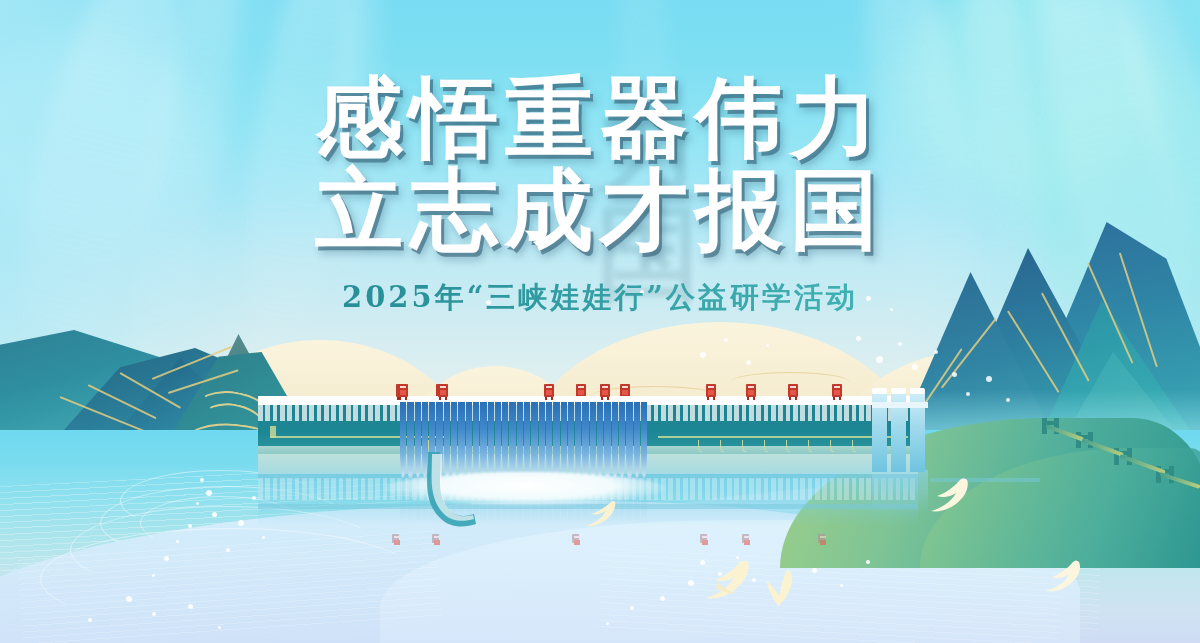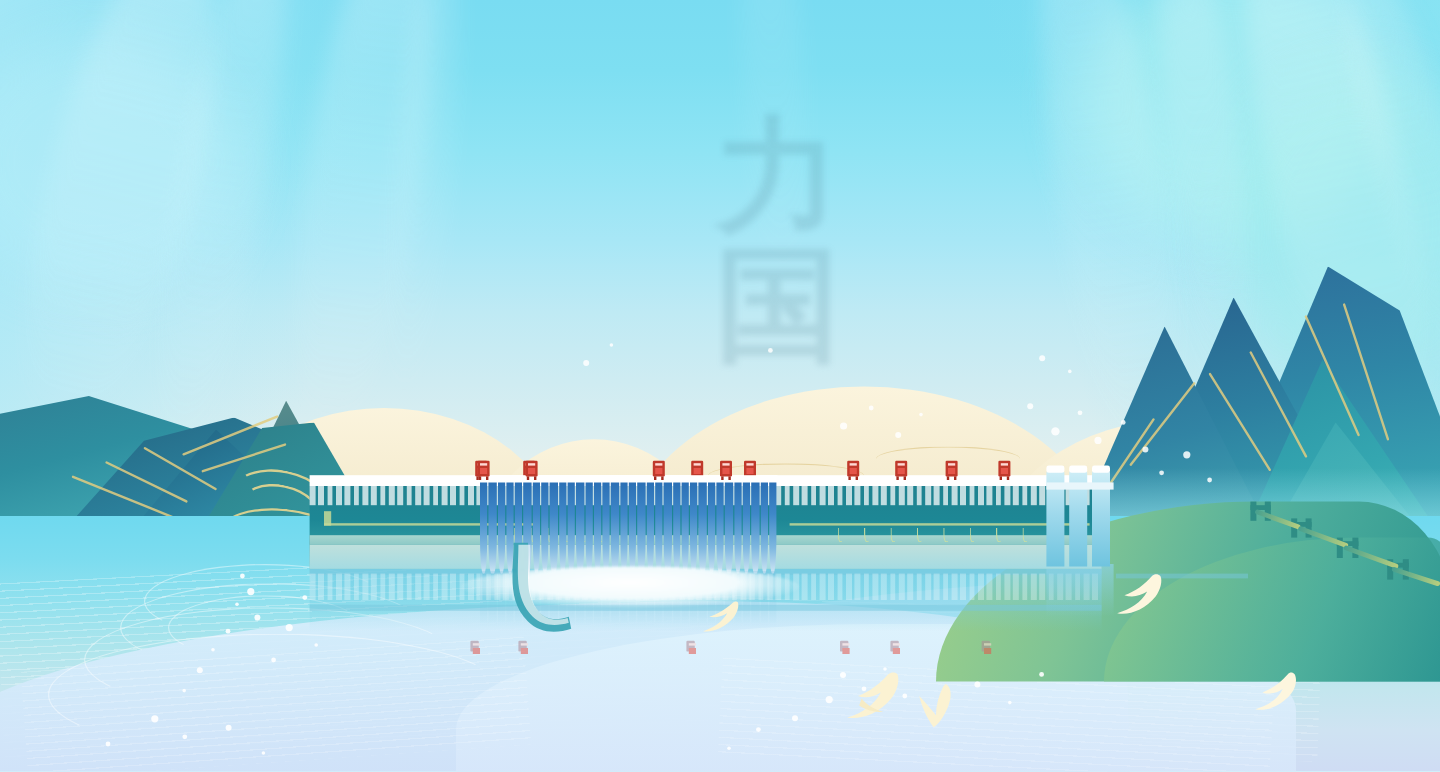--- a/index.html
+++ b/index.html
@@ -876,14 +876,19 @@
   <svg class="bird" style="left:760px;top:570px;width:36px;height:40px;" viewBox="0 0 36 40">
     <path d="M26,2 C22,10 20,18 20,26 C15,20 10,14 6,10 C8,18 12,28 18,36 C24,32 30,22 32,12 C33,6 31,1 28,0 Z" fill="#fbf2d2"></path>
   </svg>
   <svg class="bird" style="left:926px;top:478px;width:44px;height:36px;" viewBox="0 0 44 36">
     <path d="M34,2 C28,9 20,15 11,18 C17,20 24,19 30,15 C25,24 16,30 5,33 C15,35 28,30 37,19 C41,14 43,6 41,2 C39,0 36,0 34,2 Z" fill="#fdf6de"></path>
   </svg>
   <svg class="bird" style="left:1042px;top:560px;width:40px;height:34px;" viewBox="0 0 40 34">
     <path d="M31,2 C25,9 18,14 10,17 C15,19 22,18 27,14 C23,23 14,28 4,31 C14,33 26,28 34,18 C38,13 39,6 37,2 C35,0 33,0 31,2 Z" fill="#fdf6de"></path>
   </svg>
 
+  <div class="title-wrap">
+    <div class="title-line">感悟重器伟力</div>
+    <div class="title-line">立志成才报国</div>
+    <div class="subtitle">2025年“三峡娃娃行”公益研学活动</div>
+  </div>
 
 </div>
 
 </body></html>

